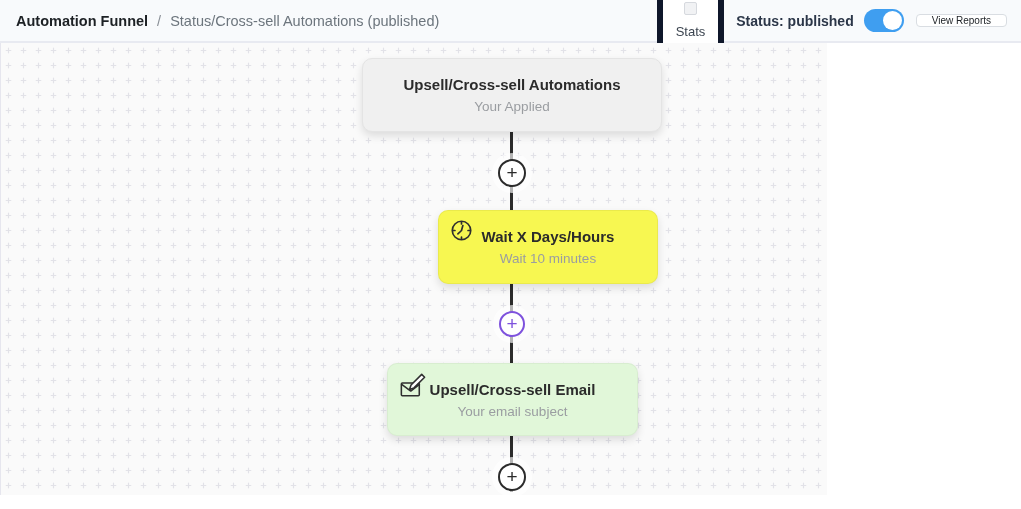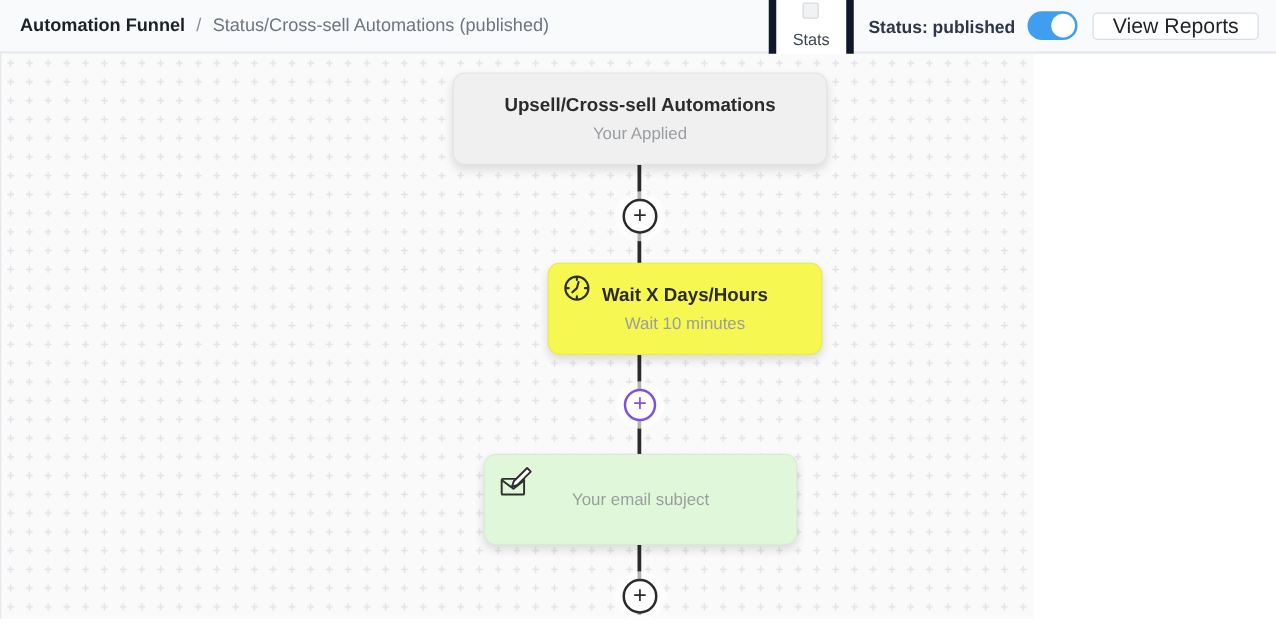--- a/index.html
+++ b/index.html
@@ -46,21 +46,21 @@
     width:40px; height:23px; border-radius:12px;
     background:var(--accent-blue); position:relative; cursor:pointer;
     margin-left:-2px;
   }
   .toggle-knob{
     position:absolute; top:2px; right:2px; width:19px; height:19px;
     border-radius:50%; background:#fff;
   }
   .view-reports-btn{
     background:#fff; border:1px solid #d9dde2; border-radius:4px;
-    padding:0 15px; font-size:17px; color:#212529;
+    padding:0 15px; font-size:10px; color:#212529;
     font-family:"Liberation Sans", sans-serif; cursor:pointer;
   }
 
   
   .canvas{
     position:relative; width:827px; height:452px;
     background:var(--canvas-bg); border-left:1px solid #e6e6ee;
     overflow:hidden;
   }
   .grid-svg{position:absolute; inset:0; z-index:0;}
@@ -166,19 +166,20 @@
 
   <div class="node node-email">
     <span class="node-icon">
       <svg width="31" height="31" viewBox="0 0 32 32" fill="none" stroke="#2f2f2f" stroke-width="1.6" stroke-linejoin="round">
         <path d="M4.5 14.5h13l5 12.5h-18z" fill="none" stroke="none"></path>
         <rect x="4.5" y="13.5" width="18.5" height="13" rx="1"></rect>
         <path d="M4.5 14.5l9.7 7.2 9.3-7.2"></path>
         <path d="M14.5 15.5L25.5 4.5l3 3-11 11-4.6 1.6z" fill="#ffffff"></path>
       </svg>
     </span>
+    <div class="node-title">Upsell/Cross-sell Email</div>
     <div class="node-subtitle">Your email subject</div>
   </div>
 
   <div class="add-step add-dark add-3">
     <span class="plus">+</span>
   </div>
 </div>
 
 </body></html>

